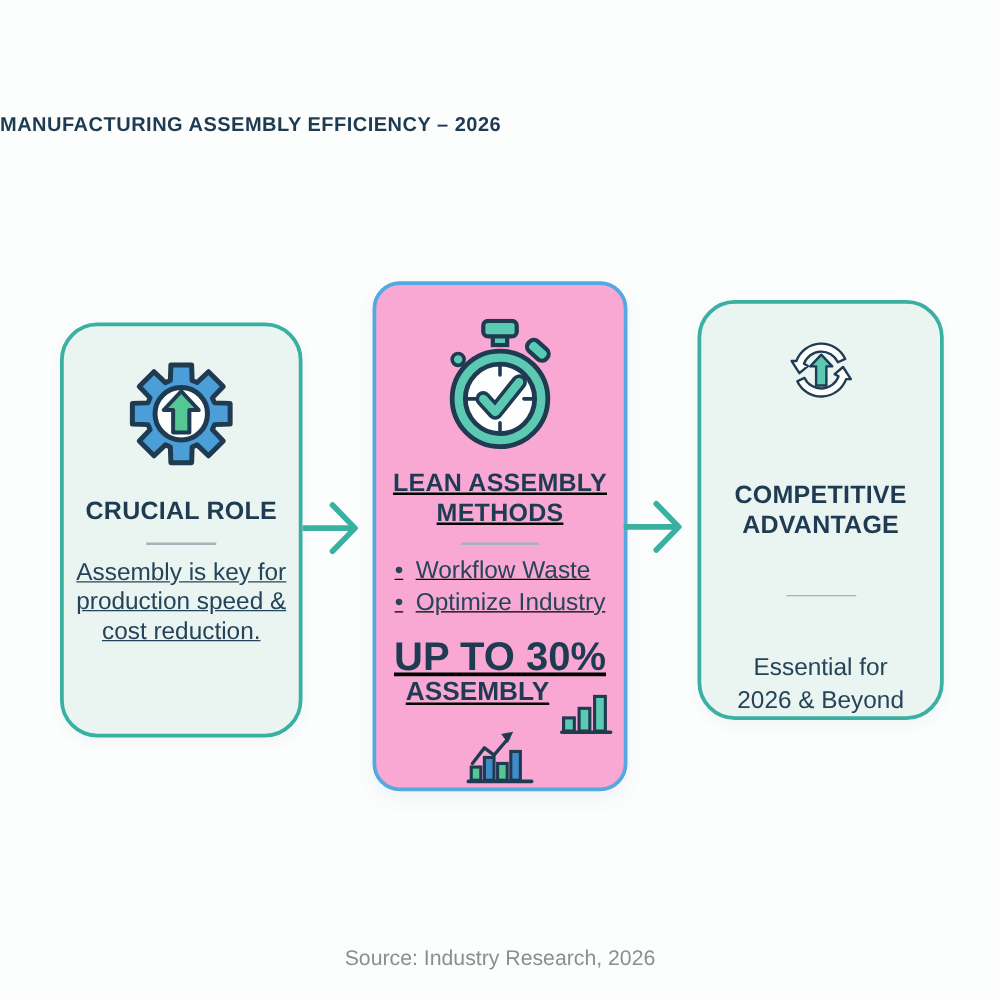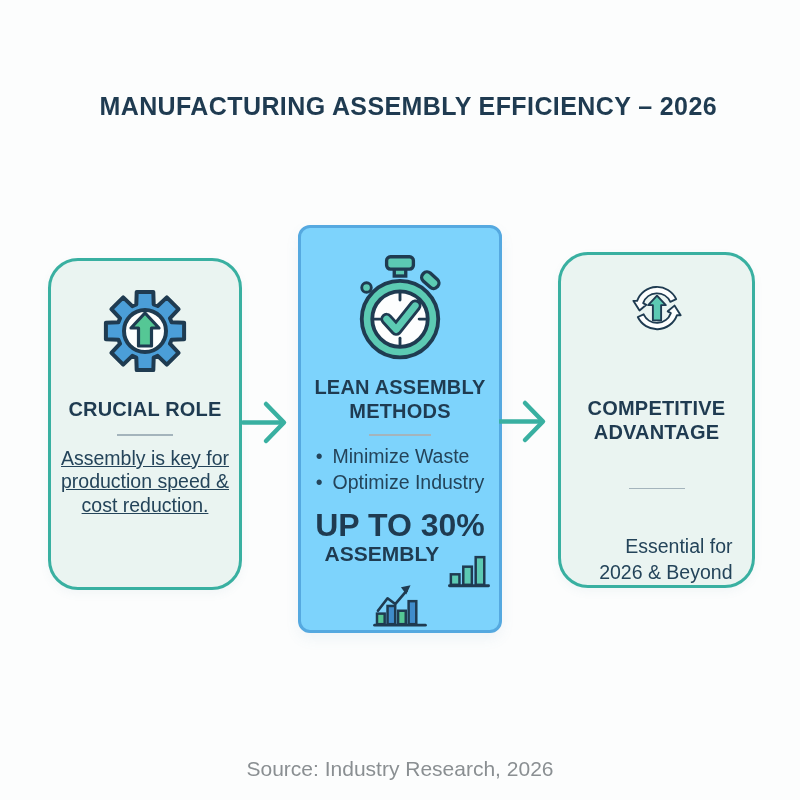--- a/index.html
+++ b/index.html
@@ -4,30 +4,30 @@
 <style>
   :root{
     --navy:#1F3B51; --body-text:#24445A; --teal-accent:#39B0A1; --teal-icon:#5CCAB3;
     --green:#55C795; --blue:#4B9ED8; --blue-border:#55A9E0; --bar-blue:#3F8CCB;
     --card-bg:#EAF4F1; --divider:#A4B4BC; --source-gray:#8A8F92; --page-bg:#FCFDFD;
   }
   *{margin:0;padding:0;box-sizing:border-box;}
   html,body{width:800px;height:800px;}
   body{font-family:"Liberation Sans",sans-serif;background:var(--page-bg);}
   .stage{position:relative;width:800px;height:800px;overflow:hidden;background:var(--page-bg);}
-  .main-title{position:absolute;top:92px;left:0;width:717px;text-align:right;
-    font-size:25px;font-weight:700;letter-spacing:.4px;color:var(--navy);}
+  .main-title{position:absolute;top:92px;left:0;width:717px;text-align:left;
+    font-size:16px;font-weight:700;letter-spacing:.4px;color:var(--navy);}
   .card{position:absolute;display:flex;flex-direction:column;align-items:center;text-align:center;}
   .card-mint{background:var(--card-bg);border:3px solid var(--teal-accent);border-radius:30px;
     box-shadow:0 4px 10px rgba(90,140,160,.06);}
-  .card-white{background:#7dd3fc;border:3px solid var(--blue-border);border-radius:12px;
-    box-shadow:0 6px 14px rgba(90,140,180,.08);}
+  .card-white{background:#f9a8d4;border:3px solid var(--blue-border);border-radius:22px;
+    box-shadow:0 6px 14px rgba(90,140,180,.08);text-decoration:underline;}
   #card-crucial{left:48px;top:258px;width:194px;height:332px;}
   #card-lean{left:298px;top:225px;width:204px;height:408px;}
-  #card-competitive{left:558px;top:252px;width:197px;height:336px;gap:36px;}
+  #card-competitive{left:558px;top:240px;width:197px;height:336px;gap:36px;}
   .card-title{font-size:20px;font-weight:700;line-height:1.2;color:var(--navy);letter-spacing:.2px;}
   .divider{height:2px;background:var(--divider);border:none;}
   .card-body{font-size:19.5px;line-height:1.2;color:var(--body-text);}
   #card-crucial .card-icon{margin-top:20px;}
   #card-crucial .card-title{margin-top:16px;}
   #card-crucial .divider{margin-top:13px;width:56px;}
   #card-crucial .card-body{margin-top:11px;width:182px;text-decoration:underline;}
   #card-lean .card-icon{margin-top:27px;}
   #card-lean .card-title{margin-top:10px;width:182px;}
   #card-lean .divider{margin-top:11px;width:62px;}
@@ -36,26 +36,26 @@
   .bullet-list li::before{content:"•";margin-right:10px;}
   .highlight{margin-top:12px;color:var(--navy);font-weight:700;}
   .highlight .hl1{font-size:32px;line-height:1.08;}
   .highlight .hl2,.highlight .hl3{font-size:21px;line-height:1.12;}
   .highlight .hl3{margin-right:36px;}
   .chart-small{position:absolute;left:147px;top:324px;}
   .chart-large{position:absolute;left:72px;top:354px;}
   #card-competitive .card-icon{margin-top:26px;}
   #card-competitive .card-title{margin-top:25px;width:164px;}
   #card-competitive .divider{margin-top:8px;width:56px;}
-  #card-competitive .card-body{margin-top:9px;width:152px;line-height:1.3;text-align:right;}
+  #card-competitive .card-body{margin-top:9px;width:152px;line-height:1.3;}
   .connector{position:absolute;}
   #connector-left{left:242px;top:400px;}
   #connector-right{left:499px;top:399px;}
   .source-line{position:absolute;top:757px;left:0;width:800px;text-align:center;
-    font-size:21px;color:var(--source-gray);}
+    font-size:17px;color:var(--source-gray);}
   
   .sN{stroke:var(--navy);} .sT{stroke:var(--teal-accent);}
   .fW{fill:#FDFEFE;} .fT{fill:var(--teal-icon);} .fG{fill:var(--green);}
   .fB{fill:var(--blue);} .fBB{fill:var(--bar-blue);} .fN{fill:var(--navy);} .f0{fill:none;}
 </style>
 </head>
 <body>
 
 <div class="stage">
 
@@ -92,21 +92,21 @@
         <line x1="50" y1="87" x2="50" y2="94"></line>
         <line x1="23" y1="67" x2="30" y2="67"></line>
         <line x1="70" y1="67" x2="77" y2="67"></line>
       </g>
       <path class="f0 sN" stroke-width="13" stroke-linecap="round" stroke-linejoin="round" d="M36,67 L46,78 L66,53"></path>
       <path class="f0" stroke="var(--teal-icon)" stroke-width="7" stroke-linecap="round" stroke-linejoin="round" d="M36,67 L46,78 L66,53"></path>
     </svg>
     <h2 class="card-title">LEAN ASSEMBLY METHODS</h2>
     <hr class="divider">
     <ul class="bullet-list">
-      <li>Minimize Waste</li>
+      <li>Workflow Waste</li>
       <li>Optimize Industry</li>
     </ul>
     <div class="highlight">
       <div class="hl1">UP TO 30%</div>
       <div class="hl3">ASSEMBLY</div>
     </div>
     <svg class="chart-small" width="42" height="37" viewBox="0 0 44 38">
       <rect class="fT sN" stroke-width="2.6" x="3" y="23" width="9" height="11"></rect>
       <rect class="fT sN" stroke-width="2.6" x="16" y="15" width="9" height="19"></rect>
       <rect class="fT sN" stroke-width="2.6" x="29" y="5" width="9" height="29"></rect>

